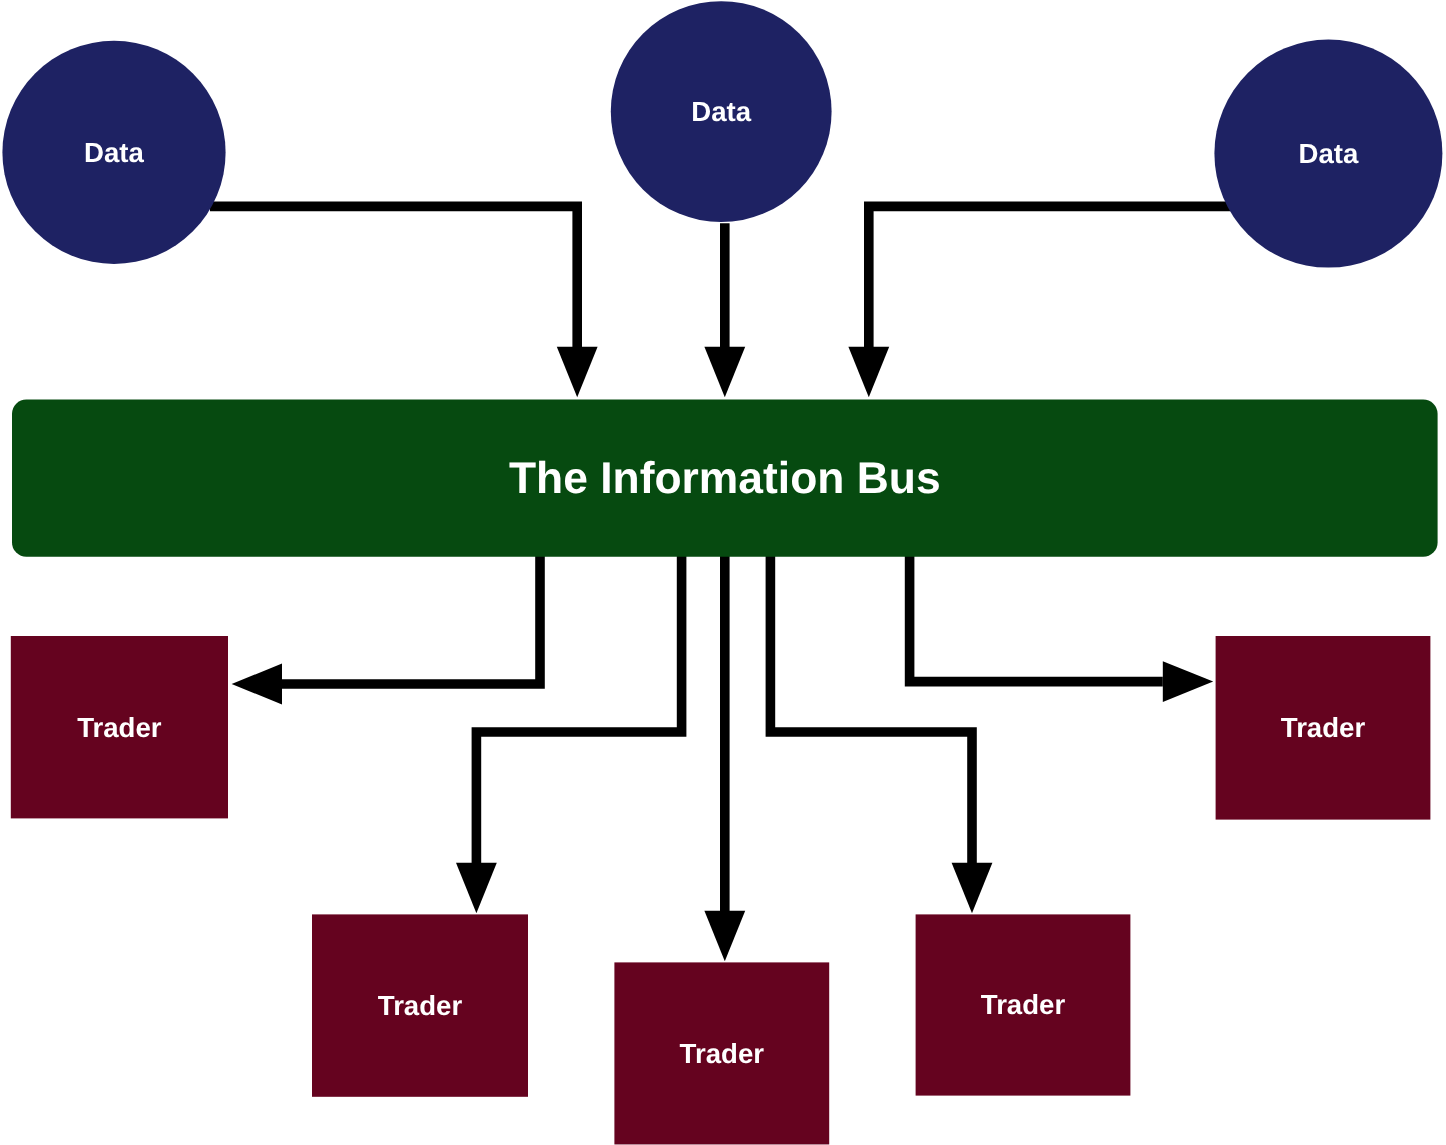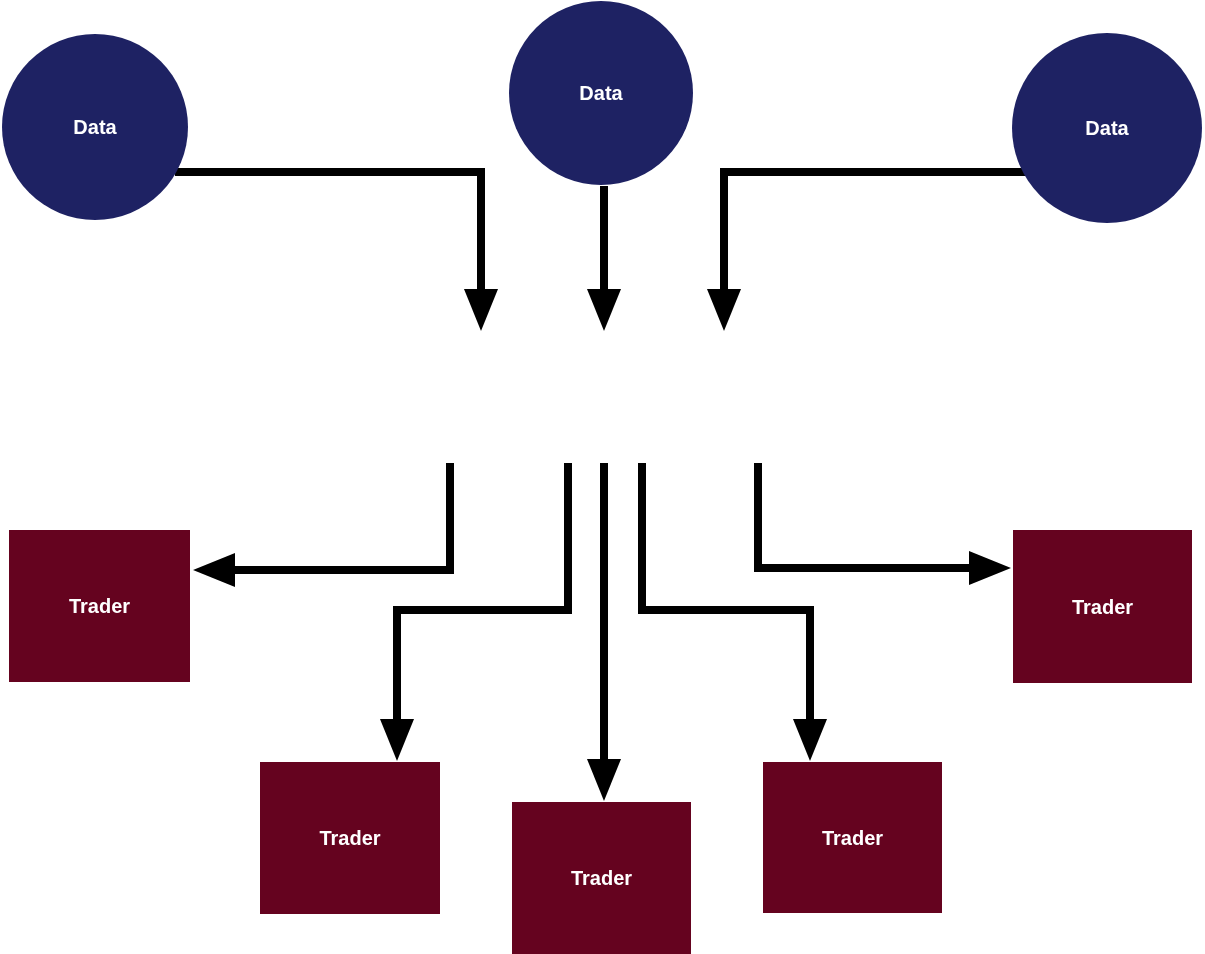--- a/index.html
+++ b/index.html
@@ -28,21 +28,21 @@
     position:absolute;
     display:flex;
     align-items:center;
     justify-content:center;
     z-index:2;
     box-sizing:border-box;
   }
   .node-label{
     color:var(--label);
     font-weight:bold;
-    font-size:20px;
+    font-size:23px;
     line-height:1;
     text-align:center;
     user-select:none;
   }
   .circle{
     background:var(--navy);
     border-radius:50%;
   }
   .d1{left:2px;  top:34px; width:186px;height:186px;}
   .d2{left:509px;top:1px;  width:184px;height:184px;}
@@ -88,20 +88,23 @@
   <div class="node circle d1">
     <span class="node-label">Data</span>
   </div>
   <div class="node circle d2">
     <span class="node-label">Data</span>
   </div>
   <div class="node circle d3">
     <span class="node-label">Data</span>
   </div>
 
+  <div class="node bus">
+    <span class="node-label">The Information Bus</span>
+  </div>
 
   <div class="node trader t1">
     <span class="node-label">Trader</span>
   </div>
   <div class="node trader t2">
     <span class="node-label">Trader</span>
   </div>
   <div class="node trader t3">
     <span class="node-label">Trader</span>
   </div>

